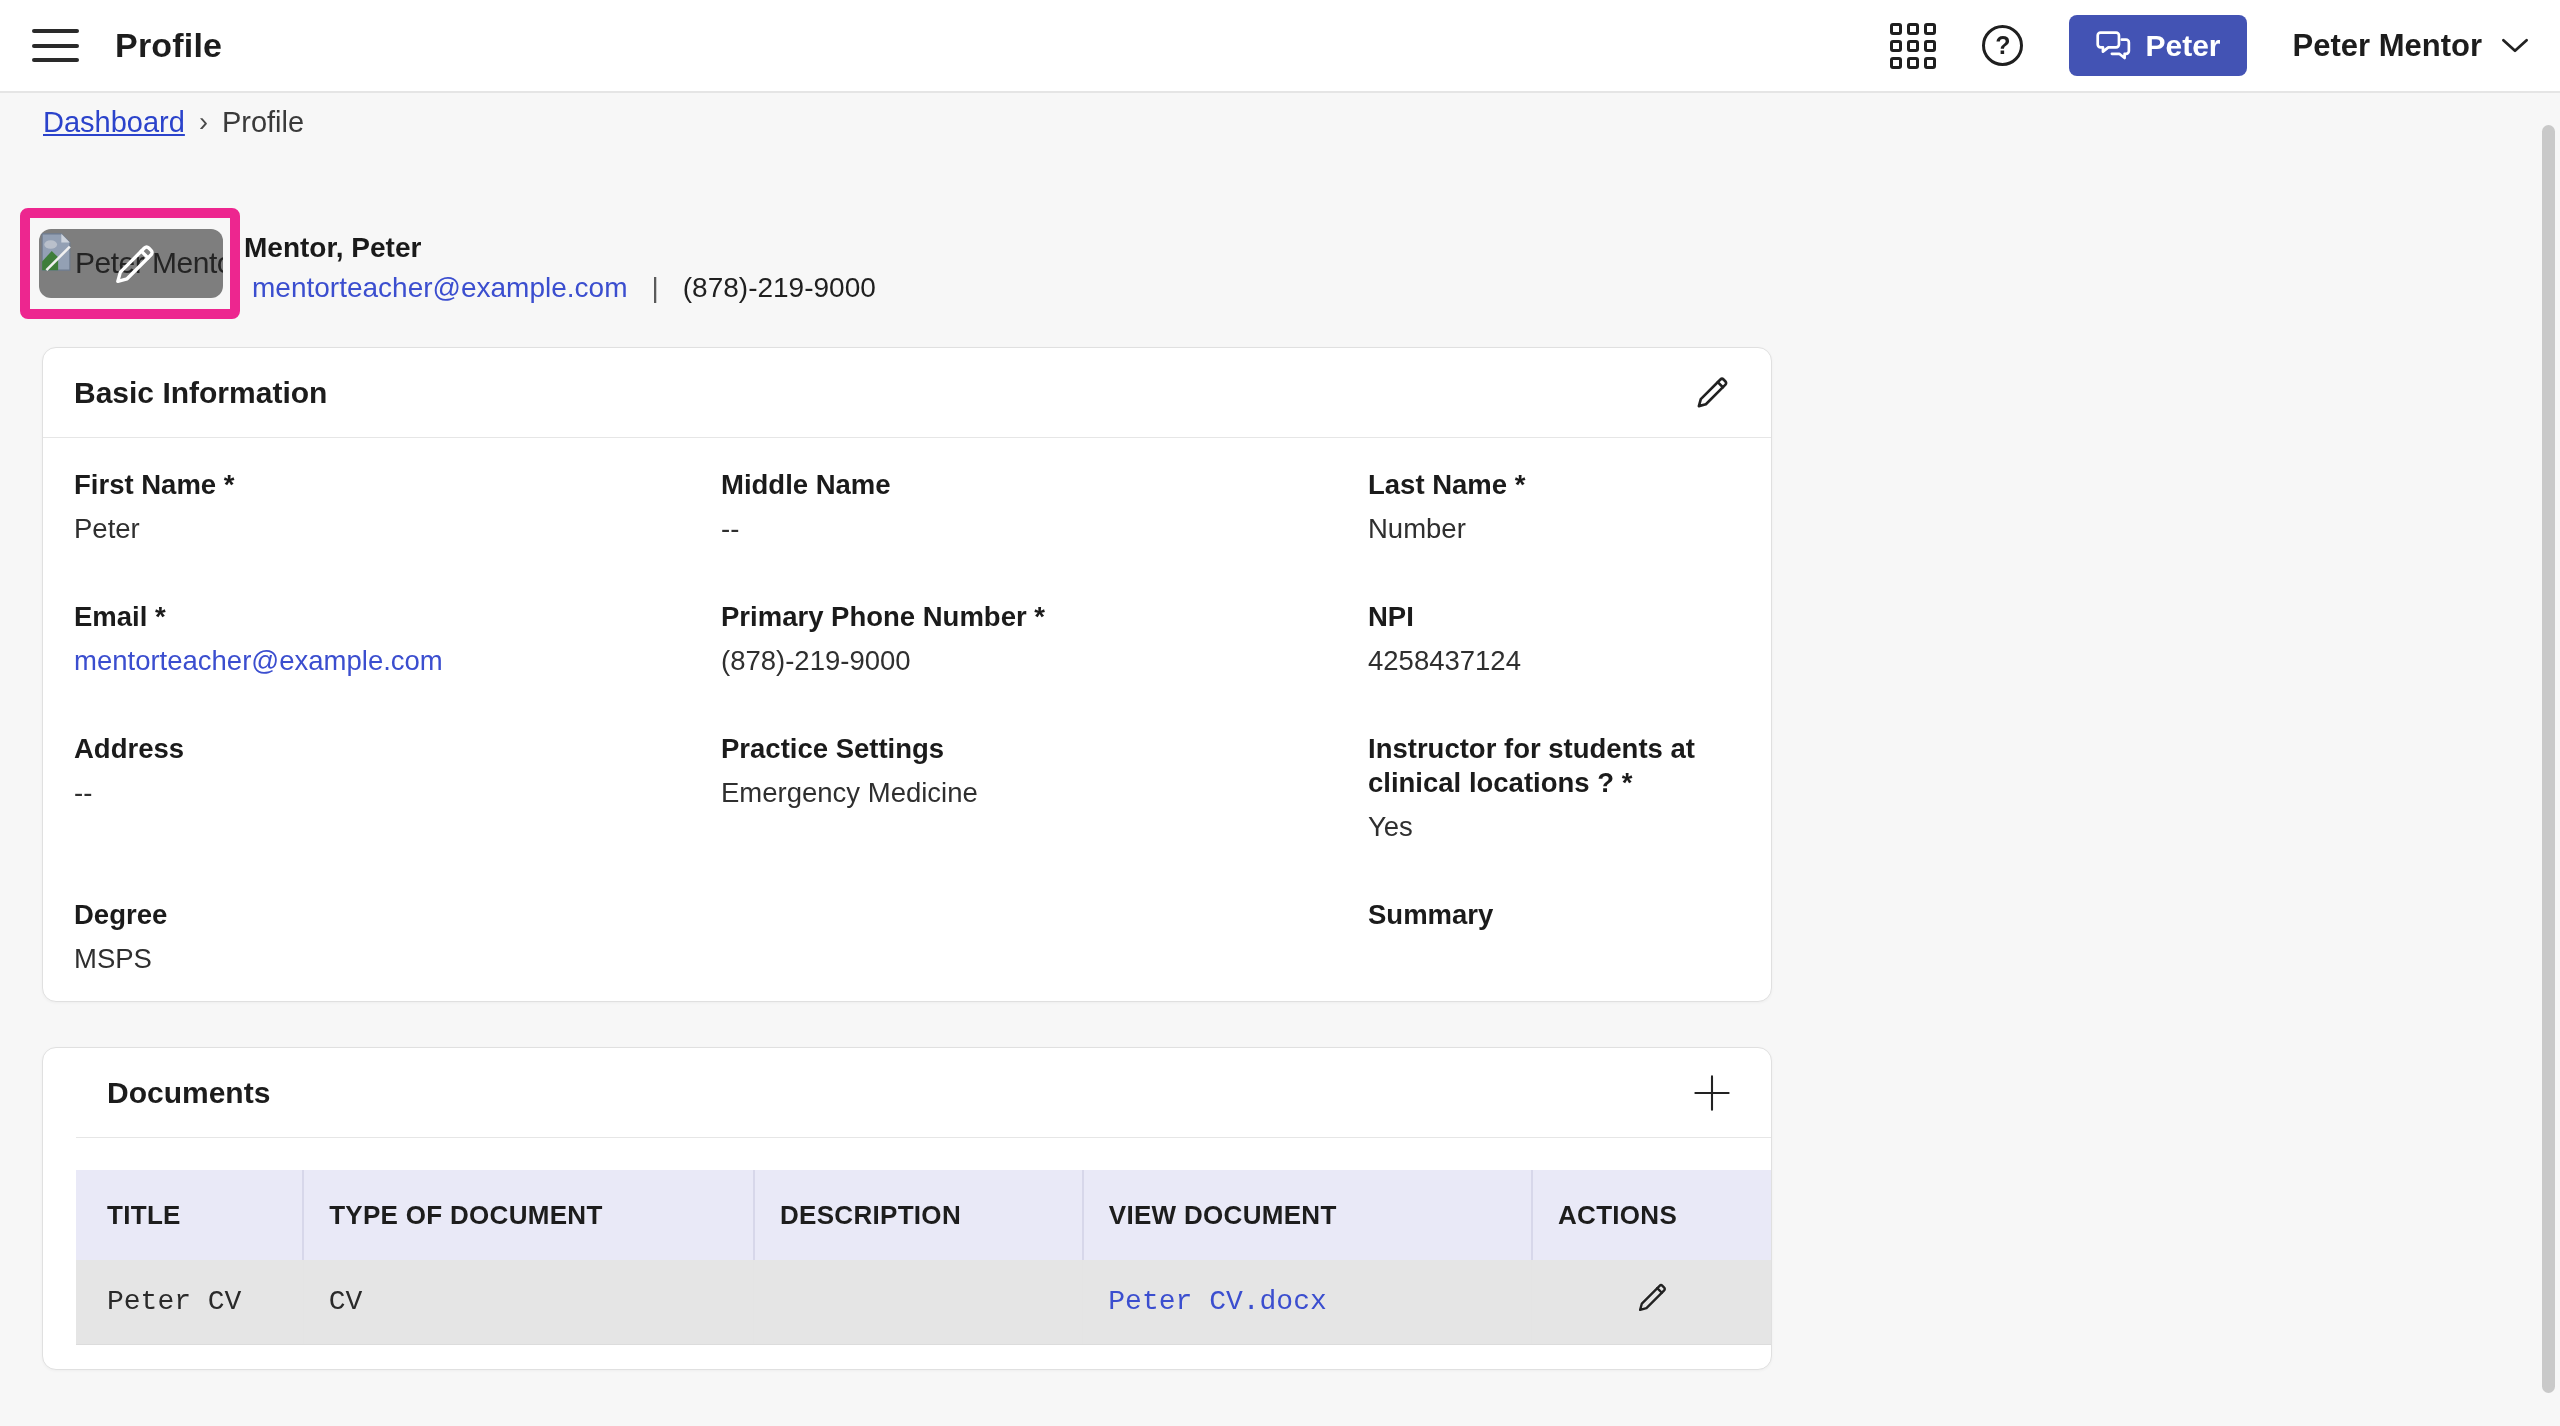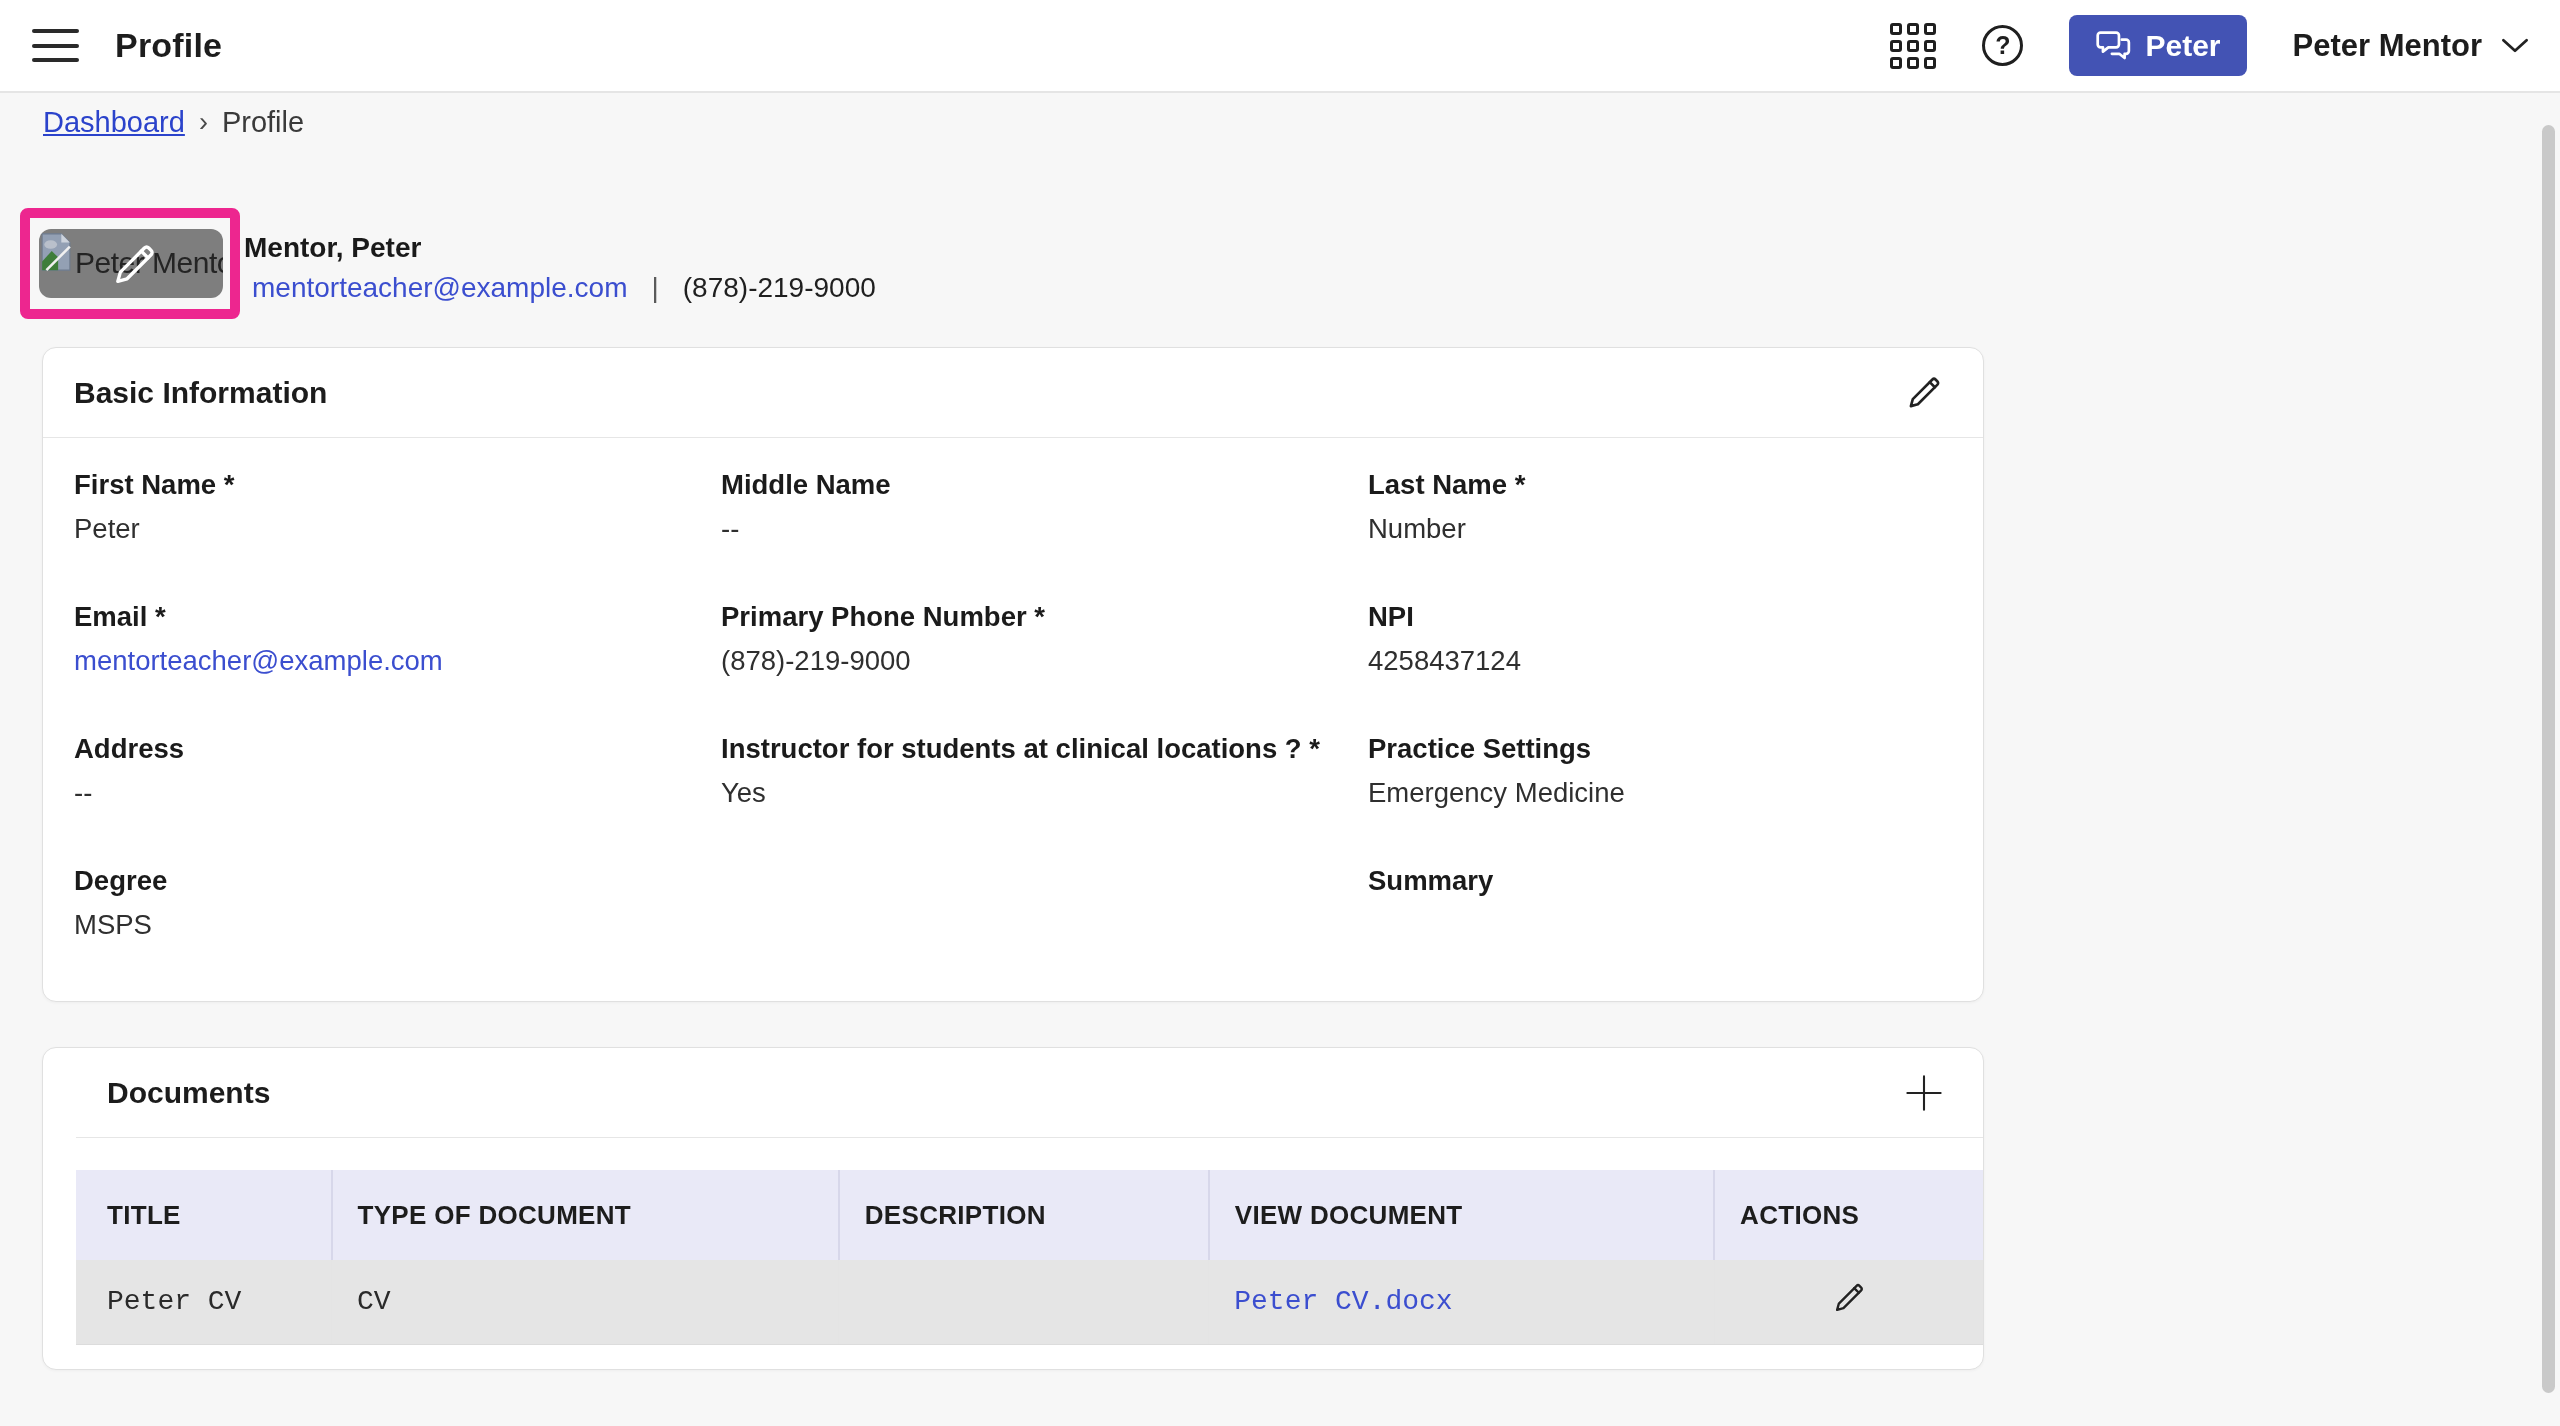--- a/index.html
+++ b/index.html
@@ -65,21 +65,21 @@
   }
   .avatar-pencil { position:absolute; left:62px; top:2px; color:#ffffff; }
   .intro-name { position:absolute; left:244px; top:232px; font-size:28px; font-weight:700; color:#1a1a1a; }
   .intro-contact { position:absolute; left:252px; top:272px; display:flex; align-items:center; gap:24px; font-size:28px; }
   .intro-email { color:#3b4ecf; cursor:pointer; text-decoration:none; }
   .intro-pipe { color:#5a5a5a; }
   .intro-phone { color:#1f1f1f; }
 
   
   .card {
-    position:absolute; left:42px; width:1942px; background:#ffffff;
+    position:absolute; left:42px; width:1730px; background:#ffffff;
     border:1px solid #e0e0e0; border-radius:14px;
     box-shadow:0 1px 3px rgba(0,0,0,0.04); overflow:hidden;
   }
   .card-basic { top:347px; height:655px; }
   .card-docs  { top:1047px; height:323px;padding-left:33px; }
   .card-header {
     height:90px; display:flex; align-items:center; justify-content:space-between;
     padding:0 38px 0 31px; border-bottom:1px solid #e6e6e6;
   }
   .card-title { font-size:30px; font-weight:600; color:#1c1c1c; }
@@ -231,26 +231,26 @@
     </div>
     <div>
       <div class="field-label">NPI</div>
       <div class="field-value">4258437124</div>
     </div>
     <div>
       <div class="field-label">Address</div>
       <div class="field-value">--</div>
     </div>
     <div>
+      <div class="field-label">Practice Settings</div>
+      <div class="field-value">Emergency Medicine</div>
+    </div>
+    <div>
       <div class="field-label">Instructor for students at clinical locations ? *</div>
       <div class="field-value">Yes</div>
-    </div>
-    <div>
-      <div class="field-label">Practice Settings</div>
-      <div class="field-value">Emergency Medicine</div>
     </div>
     <div>
       <div class="field-label">Degree</div>
       <div class="field-value">MSPS</div>
     </div>
     <div></div>
     <div>
       <div class="field-label">Summary</div>
       <div class="field-value"></div>
     </div>

